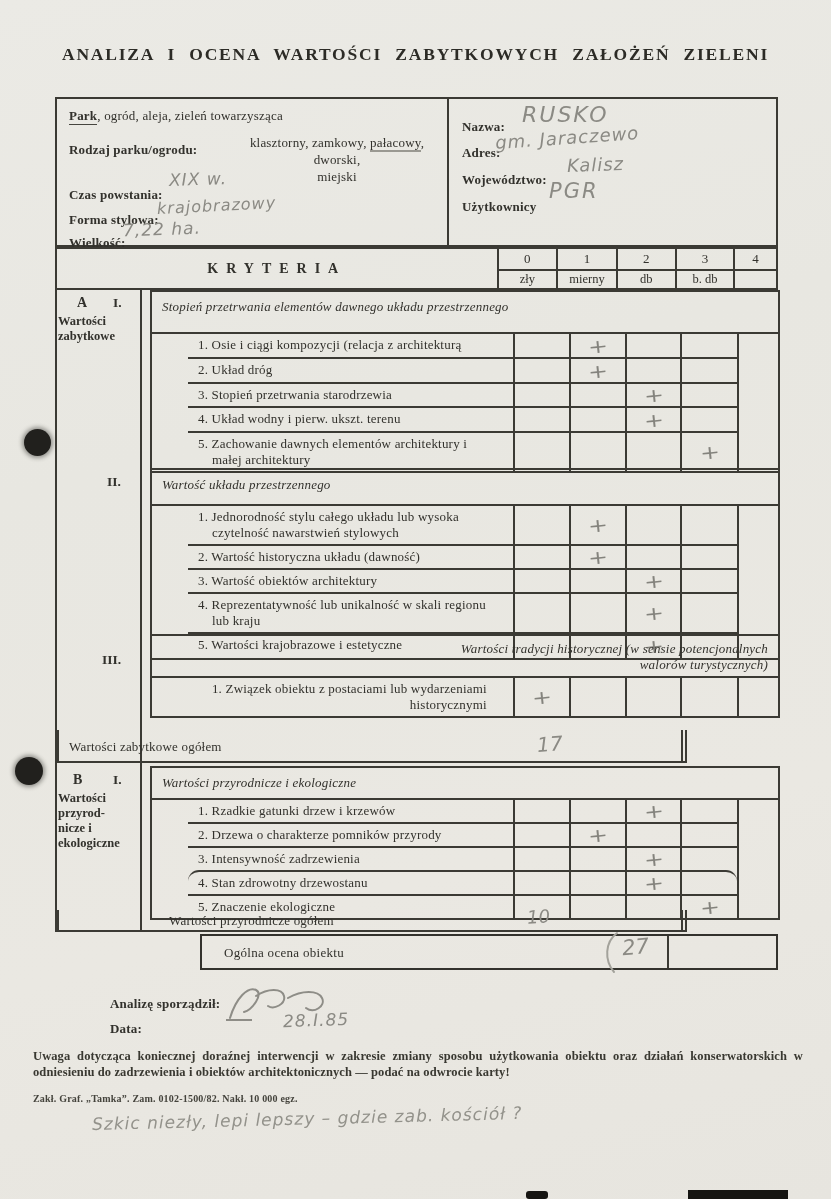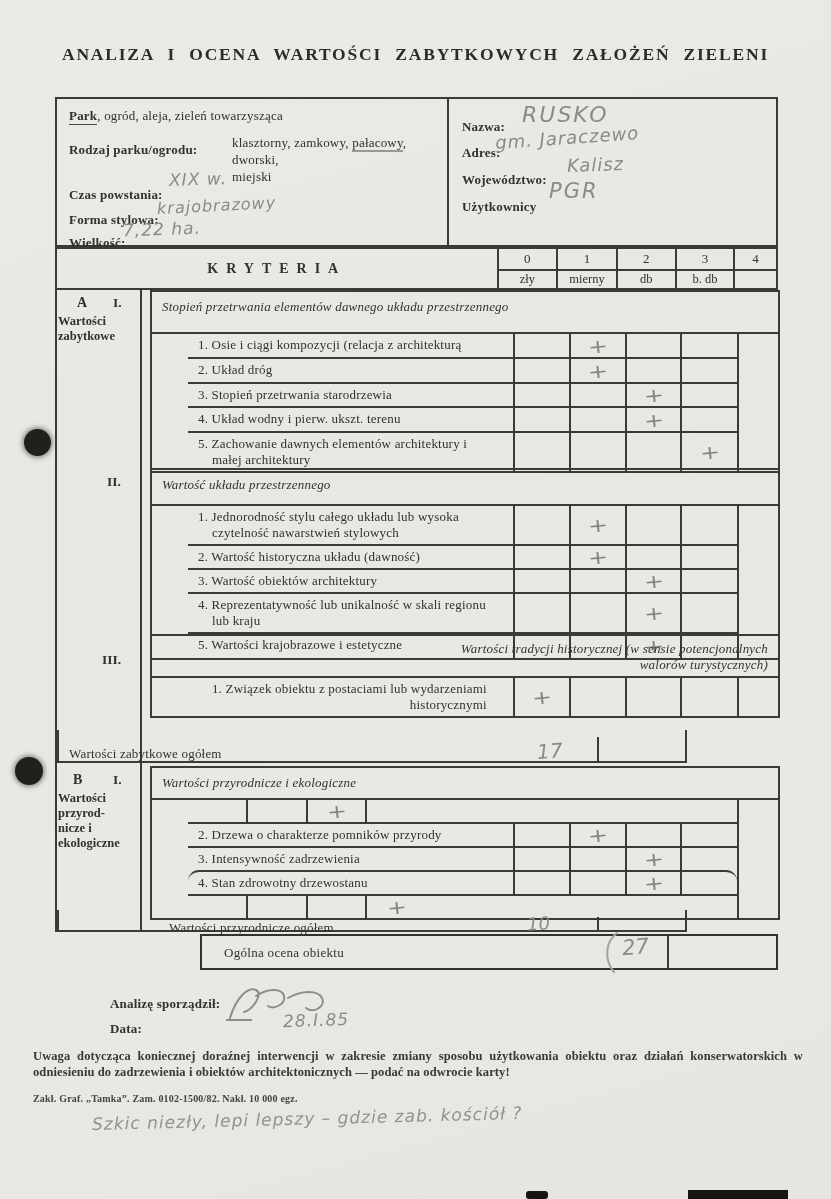--- a/index.html
+++ b/index.html
@@ -43,42 +43,42 @@
   .rows{width:585px;border-right:2px solid #3b3a34;box-sizing:content-box;}
   .strip{flex:1;}
   .row{display:flex;border-top:2px solid #3b3a34;margin-left:36px;}
   .row:first-child{border-top:none;}
   .row-label{width:347px;box-sizing:border-box;border-right:2px solid #3b3a34;
              font-size:13px;line-height:16px;padding:3px 26px 3px 24px;text-indent:-14px;letter-spacing:.2px;}
   .cell{box-sizing:border-box;border-right:2px solid #3b3a34;display:flex;align-items:center;justify-content:center;}
   .cell.c0,.cell.c1{width:60px;} .cell.c2{width:59px;} .cell.c3{width:59px;border-right:none;}
   .mk{font-family:"DejaVu Sans",sans-serif;color:#84837d;font-size:19px;transform:rotate(-6deg) scaleX(1.25);display:block;}
   .total-row{border:2px solid #3b3a34;border-top:none;box-sizing:border-box;display:flex;position:absolute;width:630px;}
-  .total-label{width:540px;border-right:2px solid #3b3a34;box-sizing:border-box;font-size:13px;letter-spacing:.2px;position:relative;margin-top:7px;}
+  .total-label{width:624px;border-right:2px solid #3b3a34;box-sizing:border-box;font-size:13px;letter-spacing:.2px;position:relative;}
   .hw-num{font-family:"DejaVu Sans",sans-serif;font-style:italic;color:#8b8a84;position:absolute;}
   
   .overall{left:200px;top:934px;width:578px;height:36px;border:2.5px solid #33322d;box-sizing:border-box;display:flex;}
   .overall-label{width:467px;border-right:2px solid #3b3a34;box-sizing:border-box;font-size:13px;
                  padding:9px 0 0 22px;position:relative;letter-spacing:.3px;}
   
   .foot-label{font-size:13px;font-weight:bold;letter-spacing:.2px;}
   .uwaga{left:33px;top:1048px;width:770px;font-size:12.5px;font-weight:bold;line-height:16px;
          text-align:justify;letter-spacing:.1px;color:#393831;}
   .printline{left:33px;top:1093px;font-size:10px;font-weight:bold;letter-spacing:.2px;color:#44433c;}
   .hw-note{left:92px;top:1106px;width:620px;font-size:17px;transform:rotate(-1.5deg);color:#93928b;}
   
   .punch{background:#21201d;border-radius:50%;box-shadow:0 0 4px 2px rgba(40,39,36,.45);}
   .smudge{background:#161512;}
 </style>
 </head>
 <body>
 
 <div class="abs title">ANALIZA I OCENA WARTOŚCI ZABYTKOWYCH ZAŁOŻEŃ ZIELENI</div>
 
-<div class="abs frame info-box" style="position:absolute;">
+<div class="abs frame info-box" style="position:absolute;text-align:center;">
   <div class="abs info-divider"></div>
 
   <div class="abs itext" style="left:12px;top:9px;">
     <span class="b u-print">Park</span><span>, ogród, aleja, zieleń towarzysząca</span>
   </div>
   <div class="abs ilabel" style="left:12px;top:35px;">Rodzaj parku/ogrodu:</div>
   <div class="abs itext" style="left:175px;top:35px;width:210px;line-height:17px;">
     <span>klasztorny, zamkowy, </span><span class="hw-underline">pałacowy</span><span>, dworski,</span>
     <div>miejski</div>
   </div>
@@ -334,20 +334,21 @@
       <span>Wartości zabytkowe ogółem</span>
       <span class="hw-num" style="left:478px;top:2px;font-size:20px;transform:rotate(-4deg);">17</span>
     </div>
   </div>
 
   <div class="abs group" style="top:476px;">
     <div class="ghead" style="height:34px;">Wartości przyrodnicze i ekologiczne</div>
     <div class="rows-wrap">
       <div class="rows">
         <div class="row" style="min-height:22px;">
+          <div class="row-label">1. Rzadkie gatunki drzew i krzewów</div>
           <div class="cell c0">
               <span class="mk"></span>
             </div>
           <div class="cell c1">
               <span class="mk"></span>
             </div>
           <div class="cell c2">
               <span class="mk">+</span>
             </div>
           <div class="cell c3">
@@ -393,20 +394,21 @@
               <span class="mk"></span>
             </div>
           <div class="cell c2">
               <span class="mk">+</span>
             </div>
           <div class="cell c3">
               <span class="mk"></span>
             </div>
         </div>
         <div class="row" style="min-height:22px;">
+          <div class="row-label">5. Znaczenie ekologiczne</div>
           <div class="cell c0">
               <span class="mk"></span>
             </div>
           <div class="cell c1">
               <span class="mk"></span>
             </div>
           <div class="cell c2">
               <span class="mk"></span>
             </div>
           <div class="cell c3">

